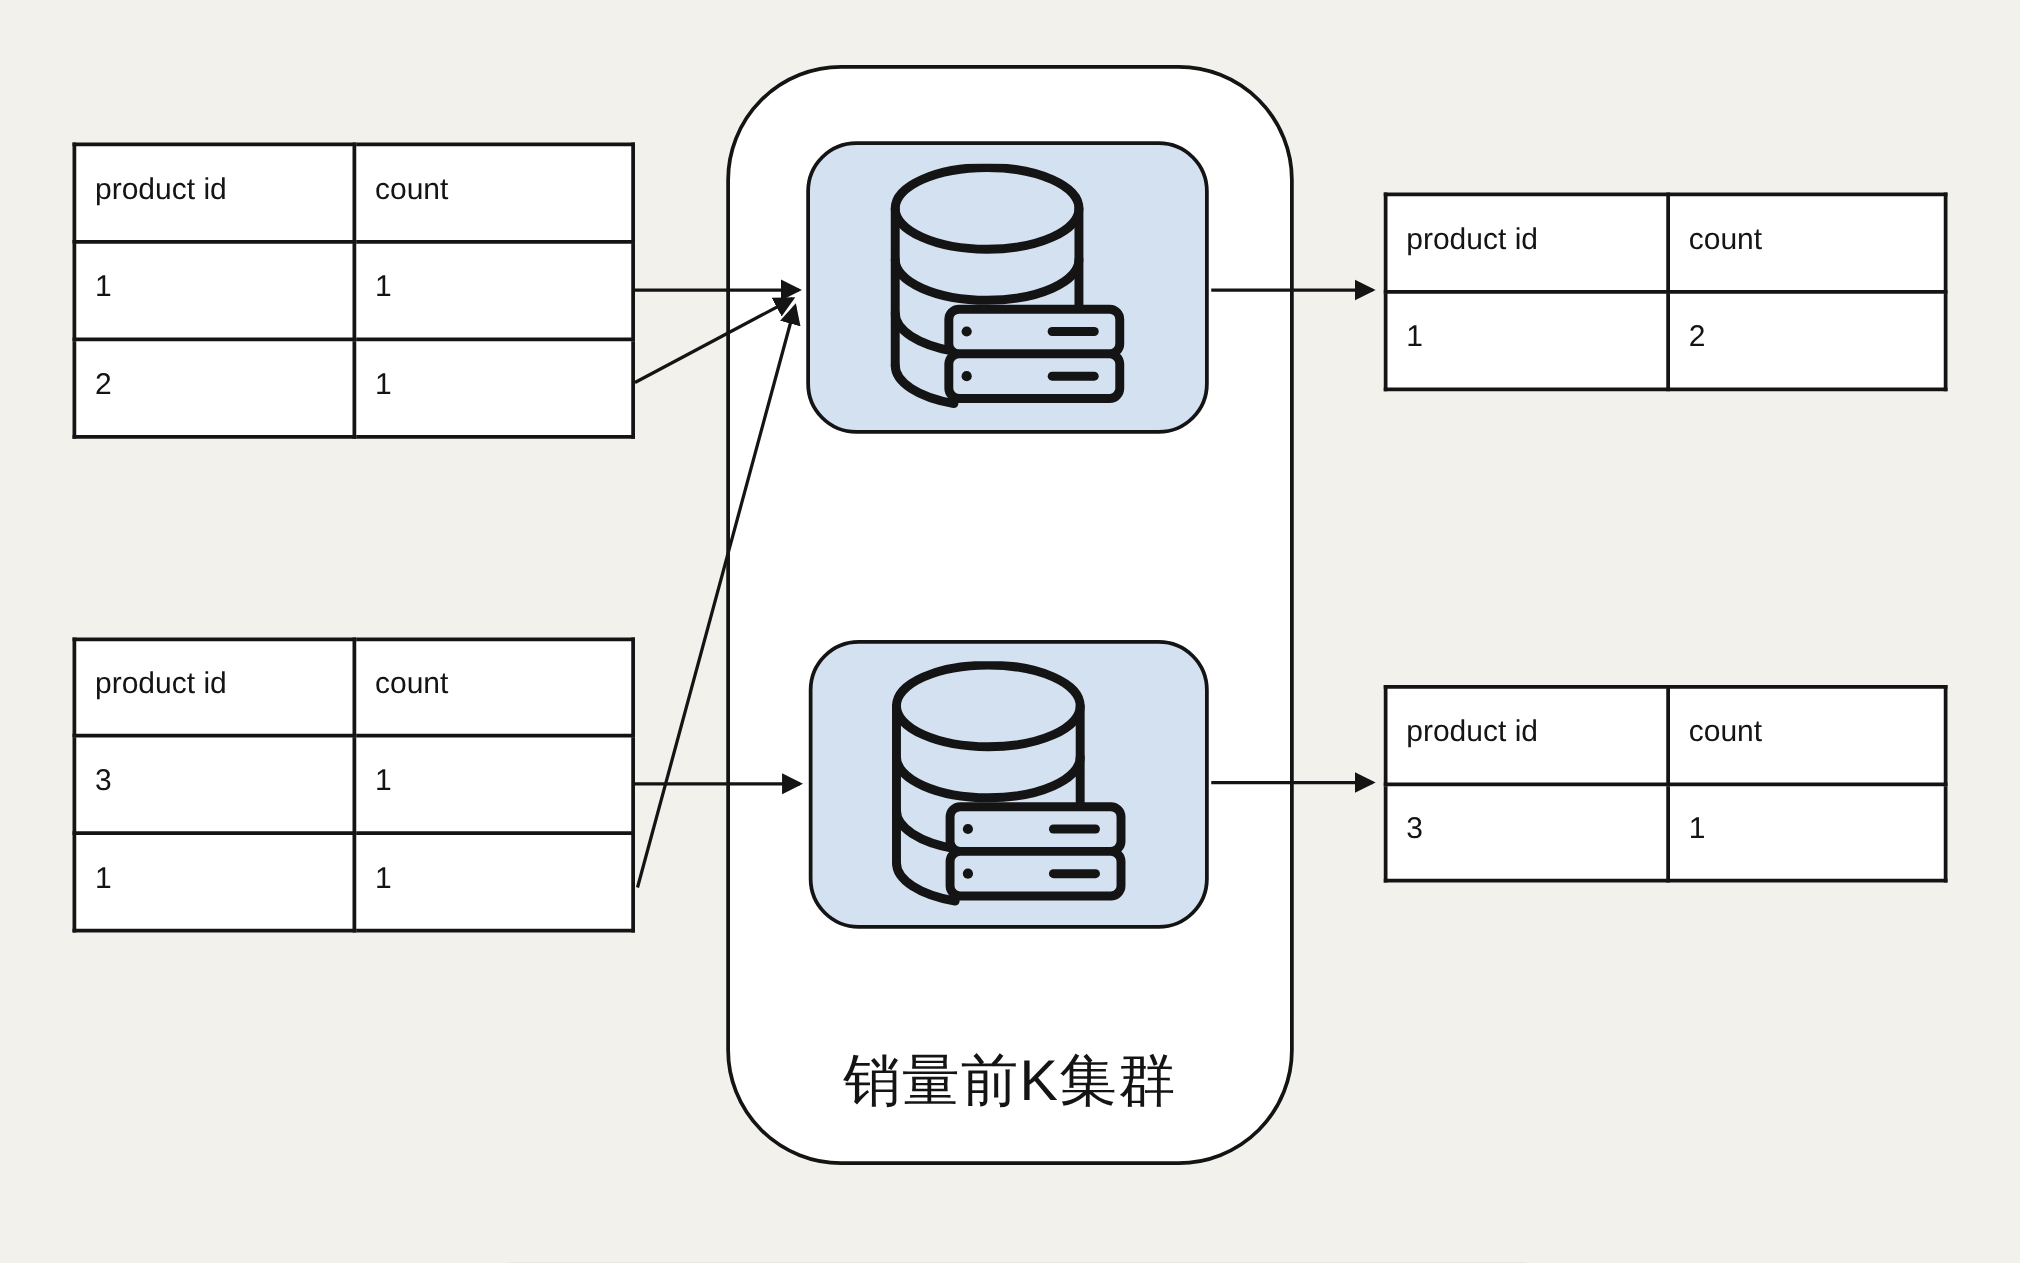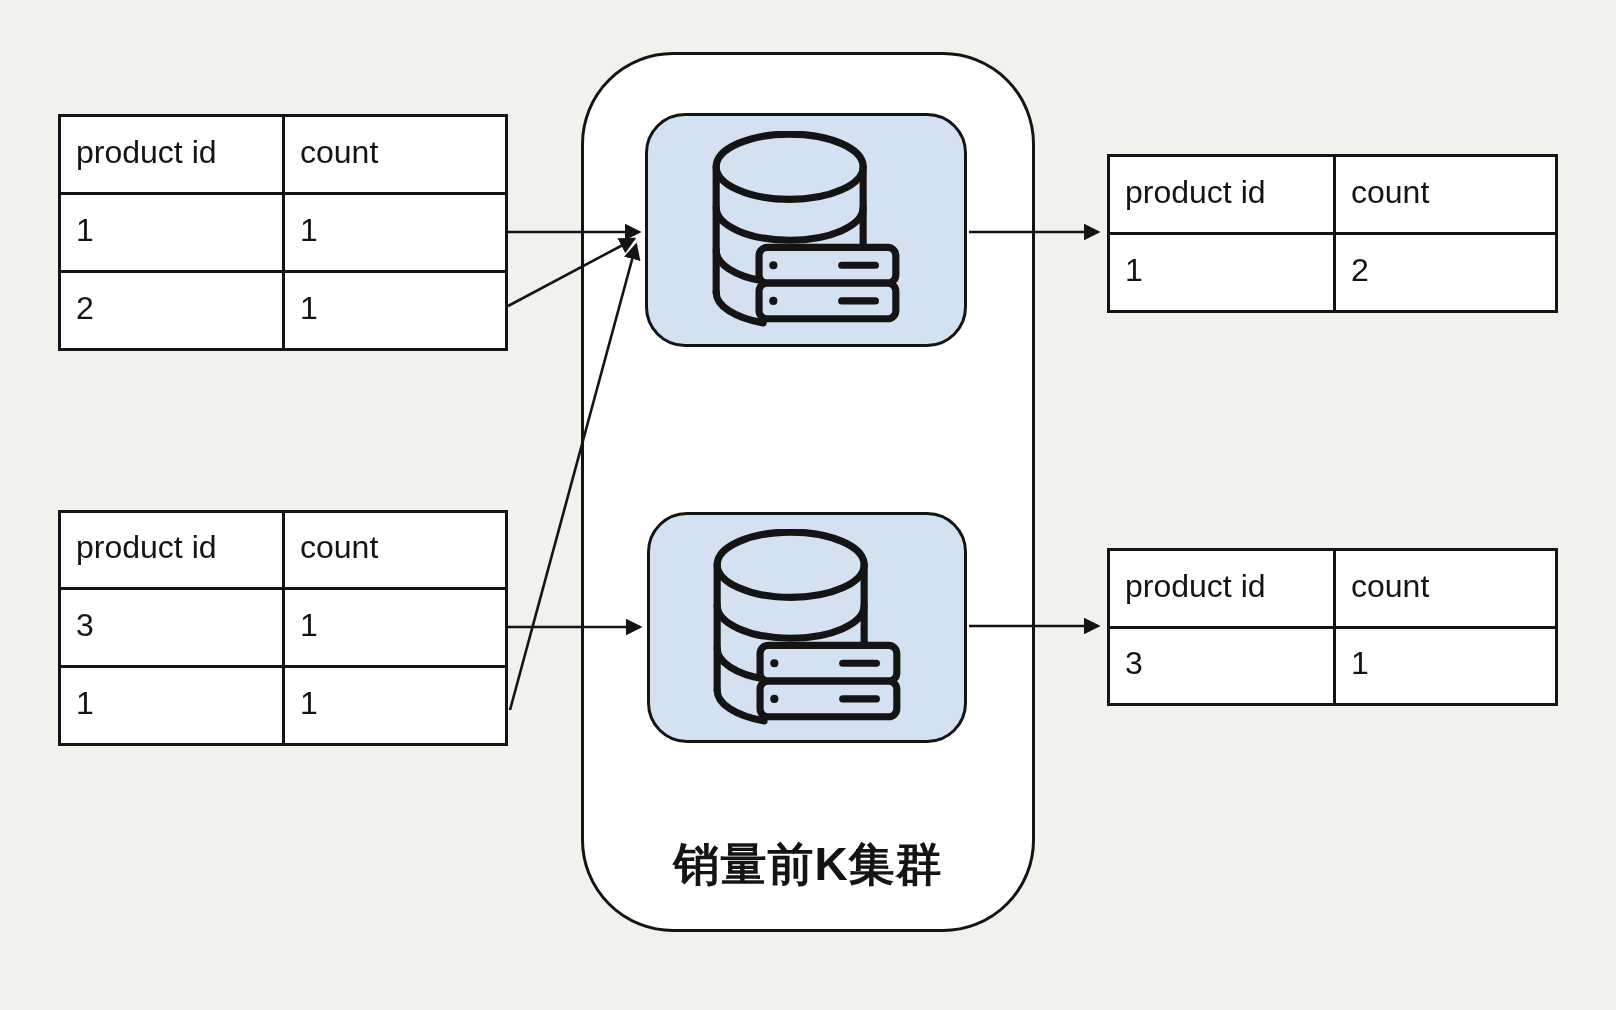--- a/index.html
+++ b/index.html
@@ -10,31 +10,31 @@
     font-family:"Liberation Sans","DejaVu Sans",sans-serif;
     color:#141414;
   }
   
   table.dtable{
     position:absolute; border-collapse:collapse; table-layout:fixed;
     background:#ffffff;
   }
   table.dtable td{
     border:3px solid #141414; background:#ffffff;
-    font-size:32px; line-height:1; vertical-align:middle;
+    font-size:24px; line-height:1; vertical-align:middle;
     padding:0 13px 6px 15px; overflow:hidden; white-space:nowrap;
   }
   
   .cluster{
     position:absolute; left:581px; top:52px; width:454px; height:880px;
     background:#ffffff; border:3px solid #141414; border-radius:92px;
   }
   .cluster-label{
     position:absolute; left:581px; top:834px; width:454px;
-    text-align:center; font-size:46px; font-weight:700;
+    text-align:center; font-size:46px; font-weight:400;
     letter-spacing:1px; color:#141414;
   }
   
   .node{
     position:absolute; background:#d3e1f1; border:3px solid #141414;
     border-radius:40px; display:flex; align-items:center; justify-content:center;
   }
   .node-top{ left:645px; top:113px; width:322px; height:234px; }
   .node-bottom{ left:647px; top:512px; width:320px; height:231px; }
   .node svg{ display:block; }

